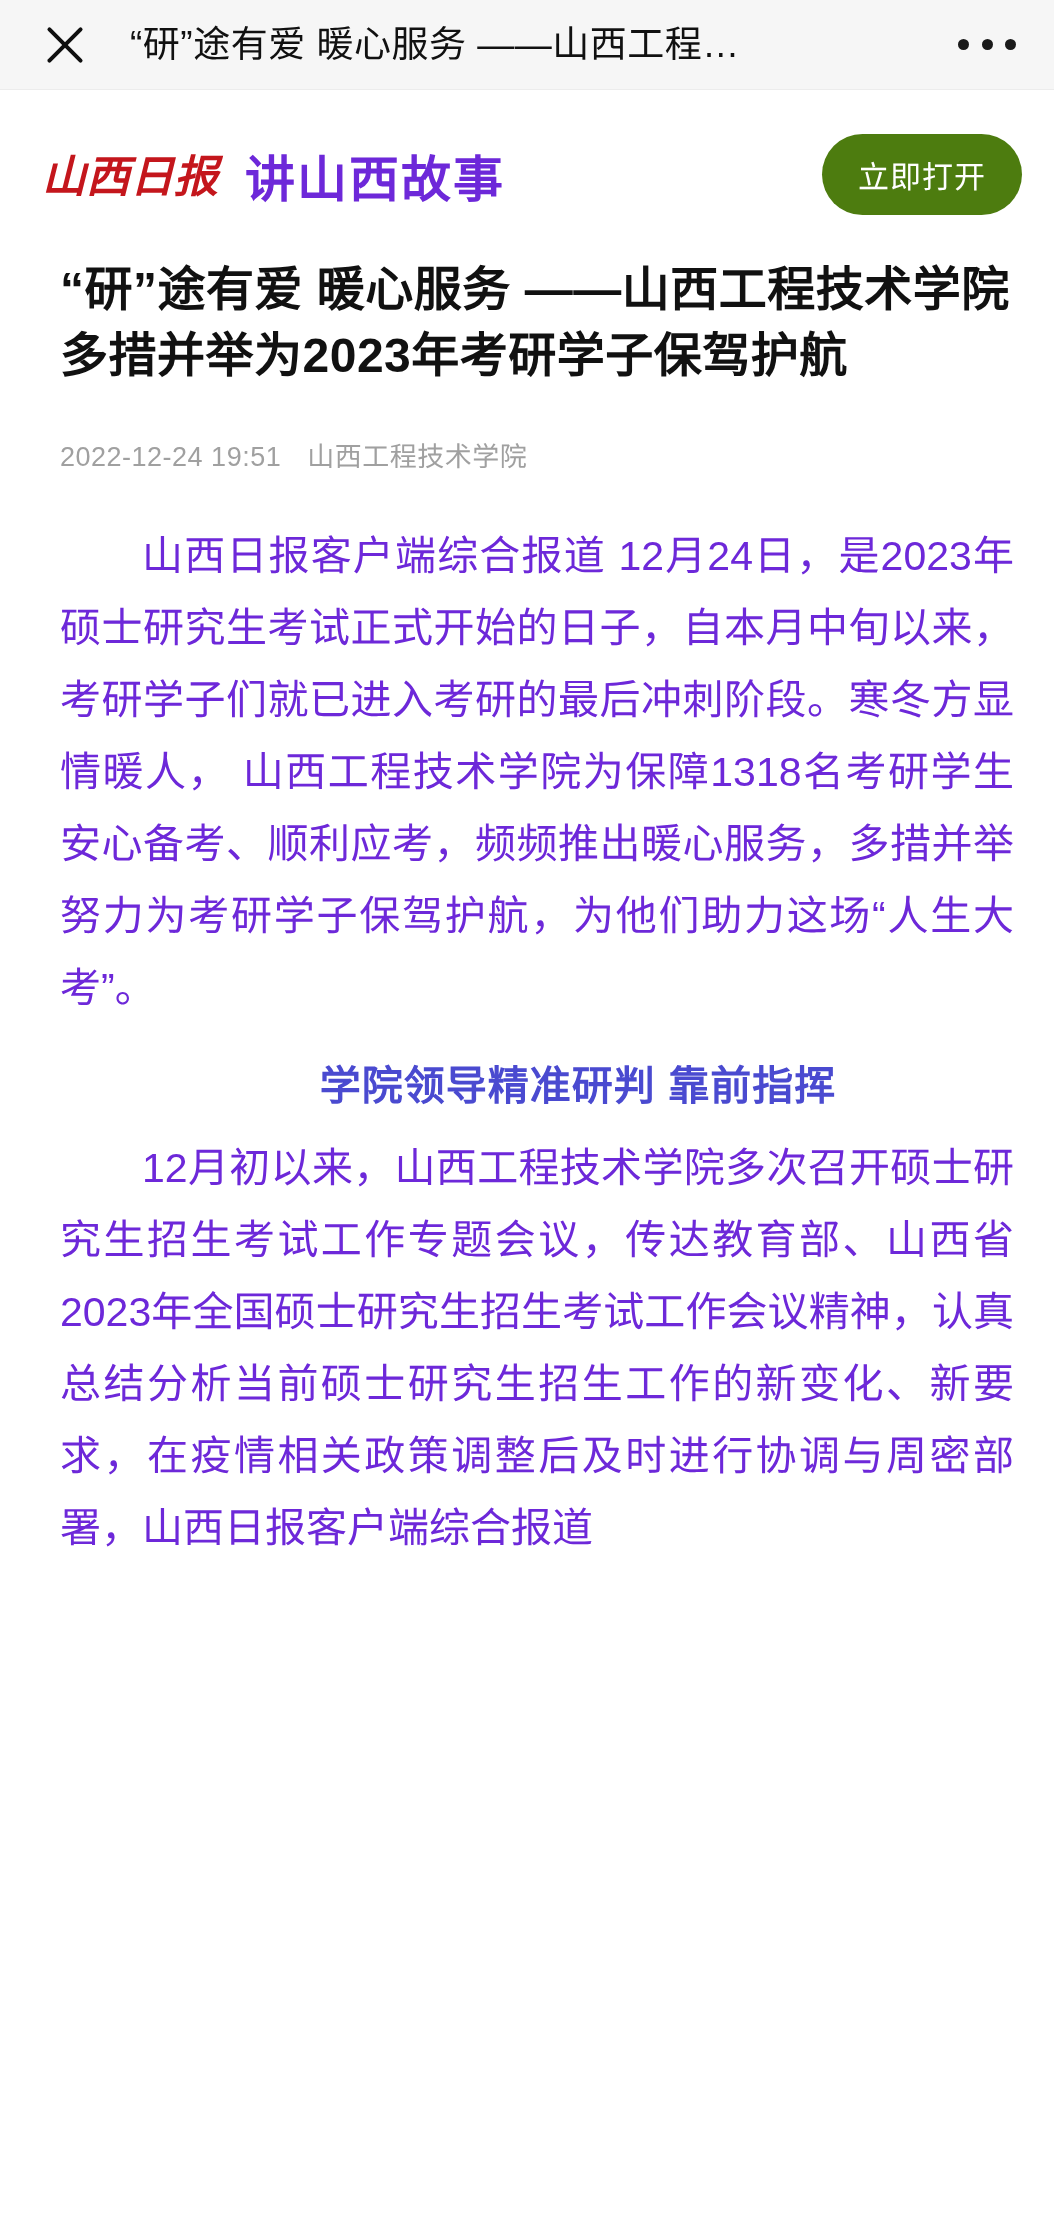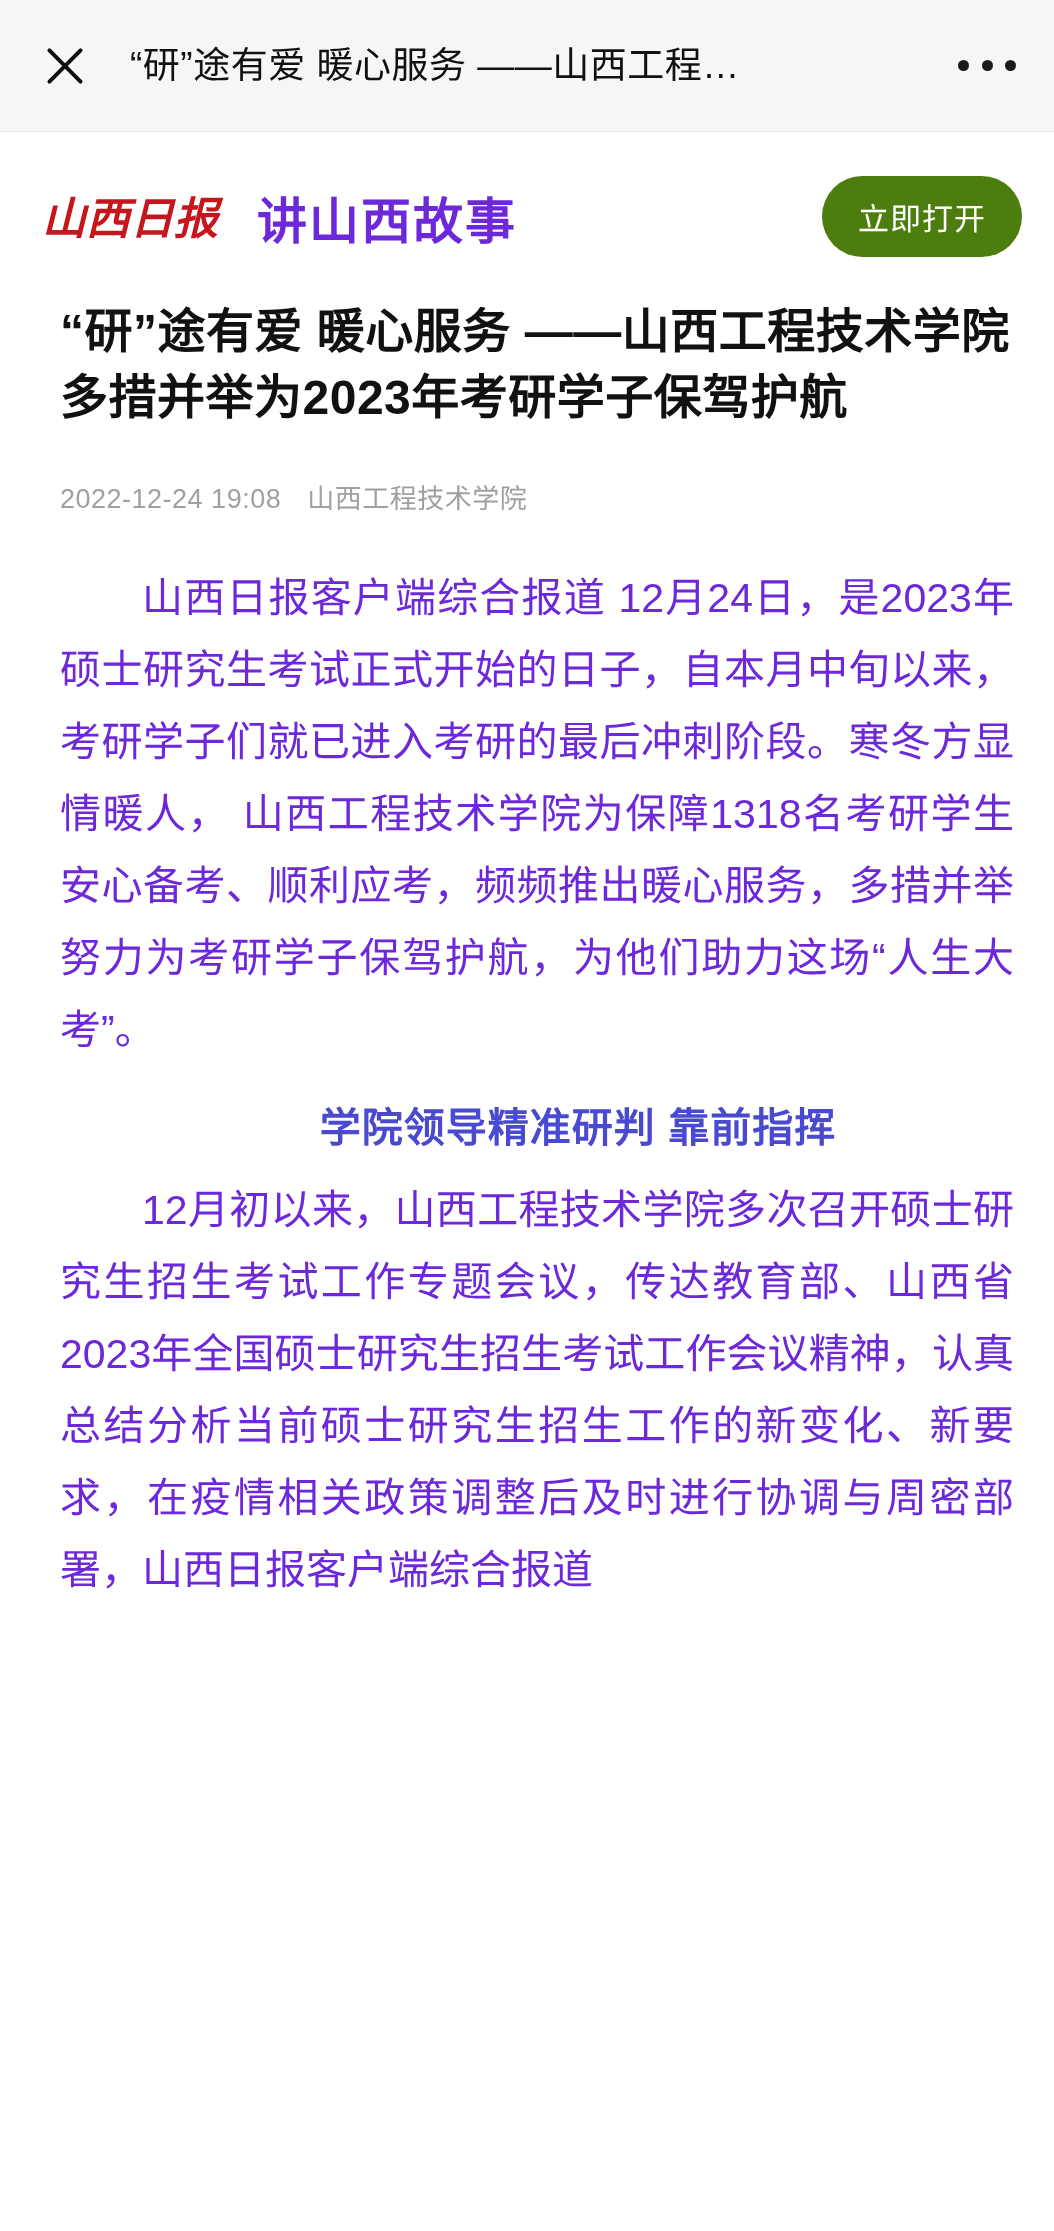--- a/index.html
+++ b/index.html
@@ -14,21 +14,21 @@
   .page {
     width: 1054px;
     min-height: 2231px;
     position: relative;
     background: #ffffff;
     overflow: hidden;
   }
 
   
   .navbar {
-    height: 132px;
+    height: 90px;
     background: #f6f6f6;
     display: flex;
     align-items: center;
     padding: 0 34px 0 38px;
     border-bottom: 1px solid #ececec;
   }
   .nav-close {
     width: 54px;
     height: 54px;
     position: relative;
@@ -78,21 +78,20 @@
     border-radius: 50%;
     background: #1a1a1a;
   }
 
   
   .brand-row {
     display: flex;
     align-items: center;
     padding: 44px 32px 18px 42px;
     min-height: 120px;
-    gap: 12px;
   }
   .brand-logo {
     flex: 0 0 auto;
     width: 196px;
     height: 66px;
     display: flex;
     align-items: center;
   }
   .brand-logo svg { display: block; }
   .brand-sub {
@@ -189,21 +188,21 @@
     </div>
     <div class="brand-sub">讲山西故事</div>
     <button class="open-btn">立即打开</button>
   </div>
 
   <div class="article">
 
     <h1 class="headline">“研”途有爱 暖心服务 ——山西工程技术学院多措并举为2023年考研学子保驾护航</h1>
 
     <div class="meta">
-      <span>2022-12-24 19:08</span>
+      <span>2022-12-24 19:51</span>
       <span class="meta-source">山西工程技术学院</span>
     </div>
 
     <div class="body-text">
       <p class="para">山西日报客户端综合报道  12月24日，是2023年硕士研究生考试正式开始的日子，自本月中旬以来，考研学子们就已进入考研的最后冲刺阶段。寒冬方显情暖人， 山西工程技术学院为保障1318名考研学生安心备考、顺利应考，频频推出暖心服务，多措并举努力为考研学子保驾护航，为他们助力这场“人生大考”。</p>
       <p class="subhead">学院领导精准研判 靠前指挥</p>
       <p class="para">12月初以来，山西工程技术学院多次召开硕士研究生招生考试工作专题会议，传达教育部、山西省2023年全国硕士研究生招生考试工作会议精神，认真总结分析当前硕士研究生招生工作的新变化、新要求，在疫情相关政策调整后及时进行协调与周密部署，山西日报客户端综合报道</p>
     </div>
 
   </div>

